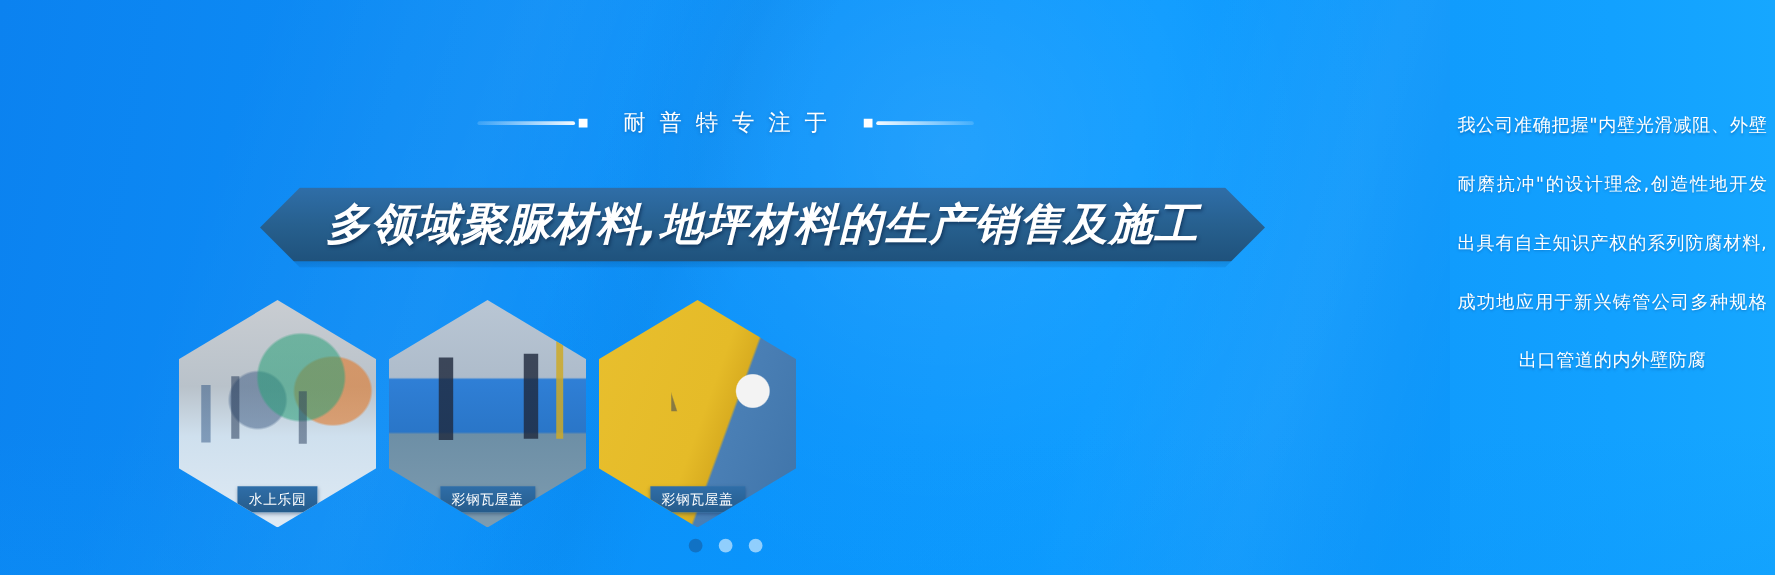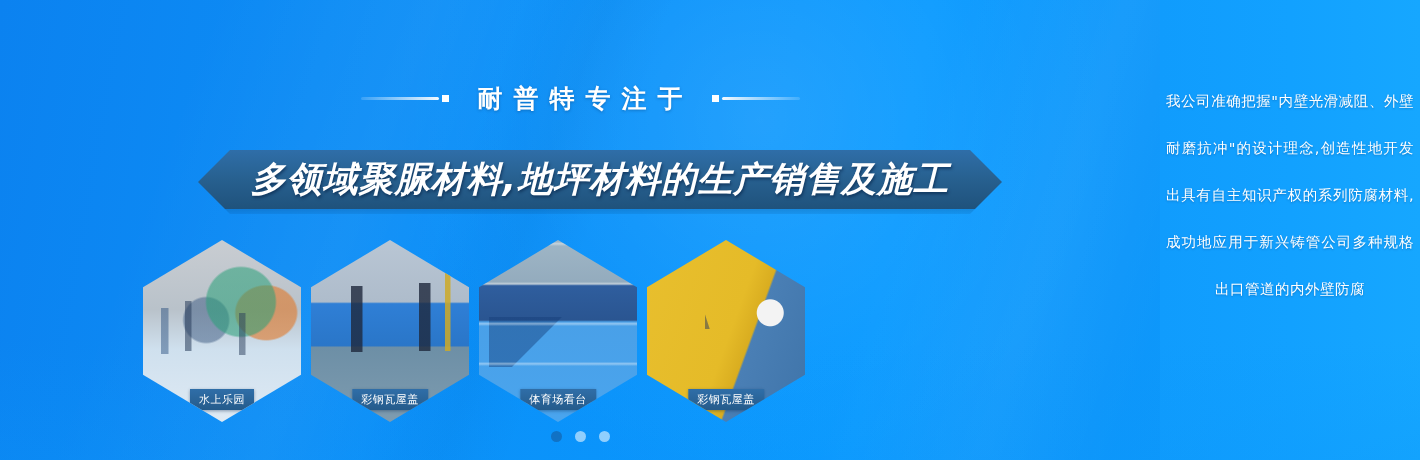--- a/index.html
+++ b/index.html
@@ -101,33 +101,33 @@
     width: 7px;
     height: 7px;
     background: #ffffff;
     margin-left: 3px;
   }
   .rule.right .rule-dot {
     margin-left: 0;
     margin-right: 3px;
   }
   .headline-text {
-    font-size: 25px;
-    font-weight: bold;
+    font-size: 18px;
+    font-weight: normal;
     color: #ffffff;
     letter-spacing: 11px;
     text-indent: 11px;
     white-space: nowrap;
     text-shadow: 0 1px 3px rgba(0,40,90,0.35);
   }
 
   
   .title-banner {
     position: absolute;
-    left: 198px;
+    left: 208px;
     top: 150px;
     width: 804px;
     height: 59px;
     background: linear-gradient(180deg, #2f6ea8 0%, #27608f 50%, #1f527c 100%);
     clip-path: polygon(32px 0, 772px 0, 804px 32px, 772px 64px, 32px 64px, 0 32px);
     display: flex;
     align-items: center;
     justify-content: center;
     box-shadow: 0 3px 12px rgba(0,40,80,0.25);
   }
@@ -325,24 +325,20 @@
   <div class="hex-row">
     <div class="hex">
       <div class="hex-photo ph-waterpark"></div>
       <span class="hex-label">水上乐园</span>
     </div>
     <div class="hex">
       <div class="hex-photo ph-roof"></div>
       <span class="hex-label">彩钢瓦屋盖</span>
     </div>
     <div class="hex">
-      <div class="hex-photo ph-stadium"></div>
-      <span class="hex-label">体育场看台</span>
-    </div>
-    <div class="hex">
       <div class="hex-photo ph-pipe"></div>
       <span class="hex-label">彩钢瓦屋盖</span>
     </div>
   </div>
 
   <div class="dots">
     <span class="dot active"></span>
     <span class="dot"></span>
     <span class="dot"></span>
   </div>

